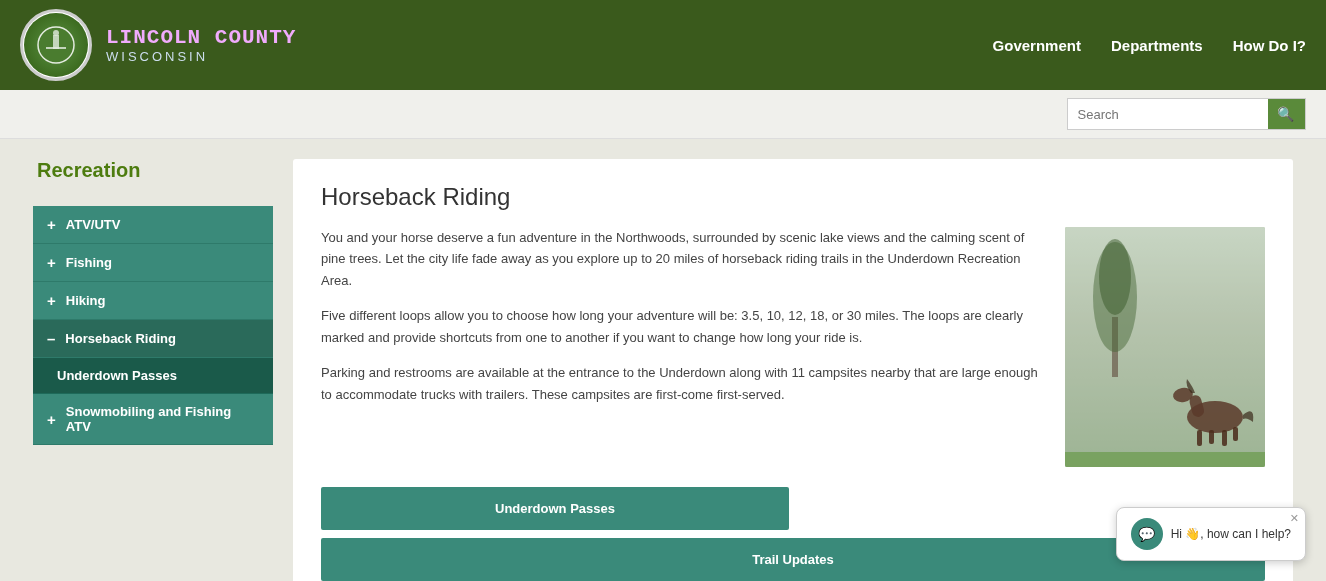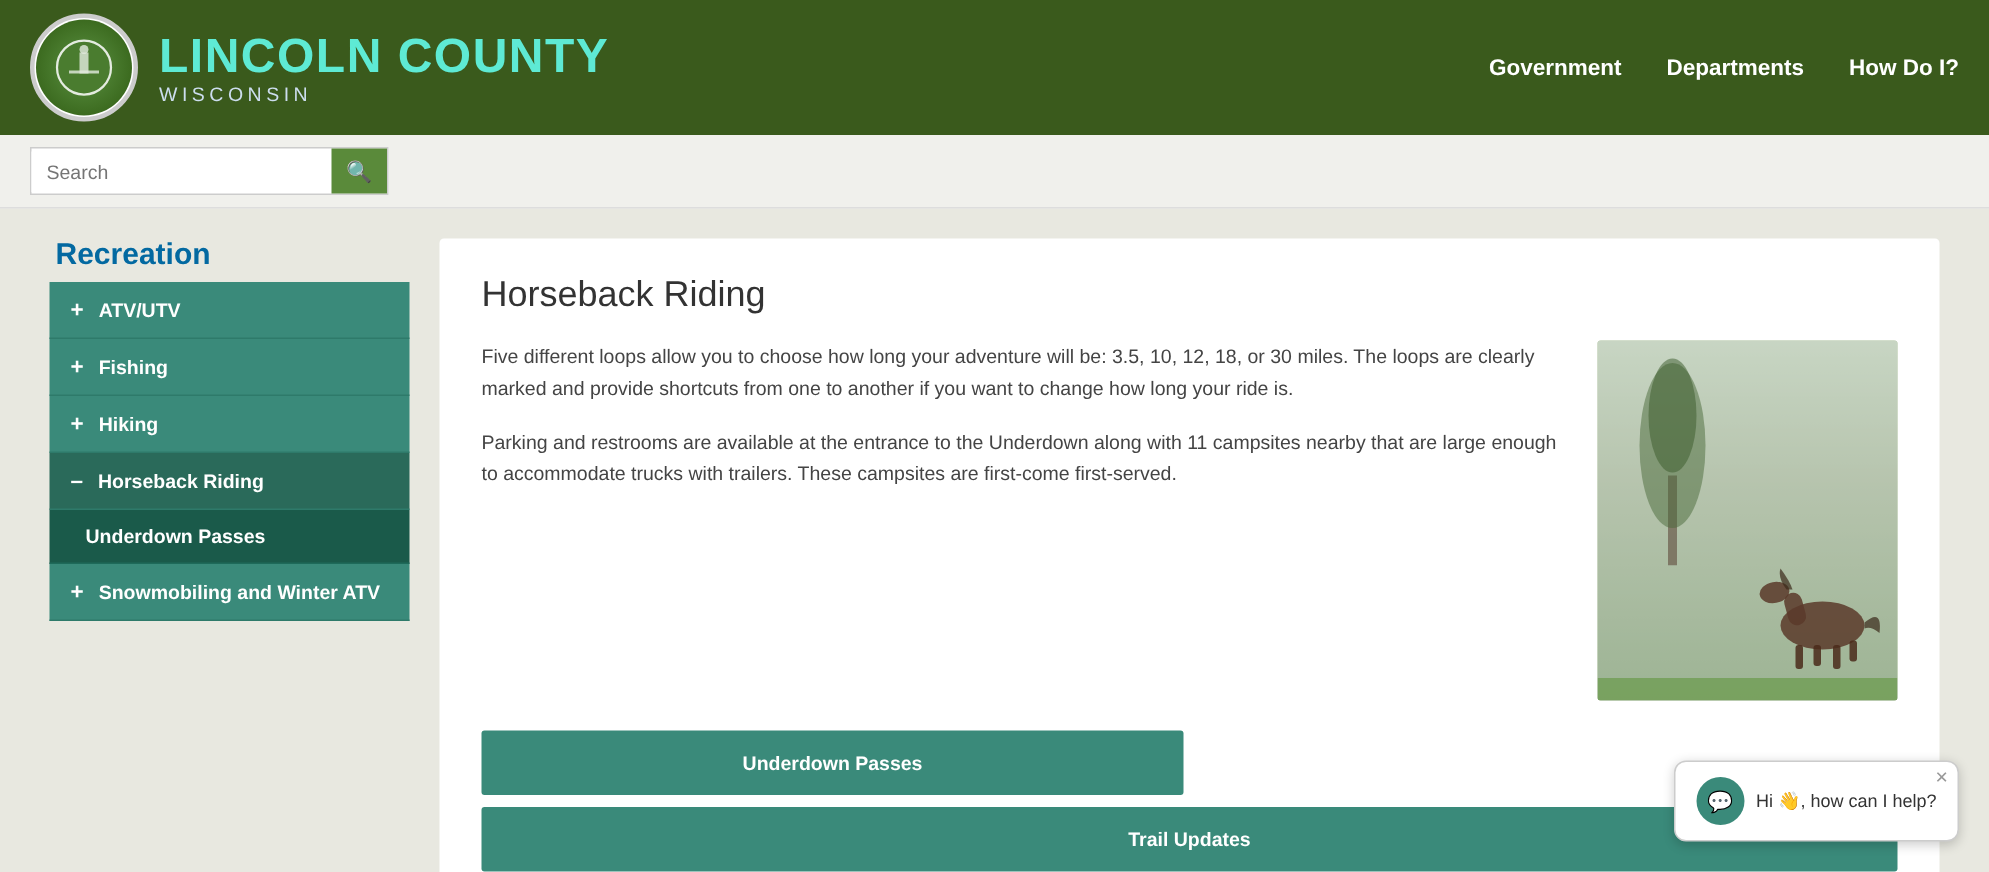--- a/index.html
+++ b/index.html
@@ -45,26 +45,27 @@
       width: 40px;
       height: 40px;
       fill: #fff;
       opacity: 0.85;
     }
     .header-title {
       display: flex;
       flex-direction: column;
     }
     .header-title h1 {
-      color: #5eead4;
-      font-size: 32px;
+      color: #f0abfc;
+      font-size: 21px;
       font-weight: 900;
       letter-spacing: 1px;
       line-height: 1.1;
       text-transform: uppercase;
+      font-family: Liberation Mono, monospace;
     }
     .header-title span {
       color: #cde;
       font-size: 13px;
       letter-spacing: 3px;
       font-weight: 400;
       text-transform: uppercase;
     }
     .header-nav {
       display: flex;
@@ -76,21 +77,21 @@
       color: #fff;
       text-decoration: none;
       font-size: 15px;
       font-weight: 600;
     }
 
     
     .search-bar-container {
       background: #f0f0ec;
       display: flex;
-      justify-content: flex-start;
+      justify-content: flex-end;
       align-items: center;
       padding: 8px 20px;
       border-bottom: 1px solid #ddd;
     }
     .search-bar {
       display: flex;
       align-items: center;
       border: 1px solid #ccc;
       background: #fff;
     }
@@ -121,22 +122,22 @@
     }
 
     
     .sidebar {
       width: 240px;
       flex-shrink: 0;
     }
     .sidebar-title {
       font-size: 20px;
       font-weight: 700;
-      color: #0369a1;
-      margin-bottom: 6px;
+      color: #4d7c0f;
+      margin-bottom: 24px;
       padding-left: 4px;
     }
     .sidebar-item {
       display: flex;
       align-items: center;
       padding: 10px 14px;
       cursor: pointer;
       font-size: 13px;
       font-weight: 700;
       color: #fff;
@@ -341,29 +342,30 @@
     </div>
     <div class="sidebar-item active">
       <span class="plus">–</span>
       <span>Horseback Riding</span>
     </div>
     <div class="sidebar-sub-item sidebar-active-sub">
       <span>Underdown Passes</span>
     </div>
     <div class="sidebar-item">
       <span class="plus">+</span>
-      <span>Snowmobiling and Winter ATV</span>
+      <span>Snowmobiling and Fishing ATV</span>
     </div>
   </aside>
 
   <main class="content">
     <h1 class="page-title">Horseback Riding</h1>
 
     <div class="content-body">
       <div class="content-text">
+        <p>You and your horse deserve a fun adventure in the Northwoods, surrounded by scenic lake views and the calming scent of pine trees. Let the city life fade away as you explore up to 20 miles of horseback riding trails in the Underdown Recreation Area.</p>
         <p>Five different loops allow you to choose how long your adventure will be: 3.5, 10, 12, 18, or 30 miles.  The loops are clearly marked and provide shortcuts from one to another if you want to change how long your ride is.</p>
         <p>Parking and restrooms are available at the entrance to the Underdown along with 11 campsites nearby that are large enough to accommodate trucks with trailers.  These campsites are first-come first-served.</p>
       </div>
       <div class="content-image">
         <div class="horse-scene">
           <div class="fog"></div>
 
           <svg class="tree-svg" width="60" height="140" viewBox="0 0 60 140" xmlns="http://www.w3.org/2000/svg">
             <rect x="27" y="80" width="6" height="60" fill="#6a5a4a" opacity="0.7"></rect>
             <ellipse cx="30" cy="60" rx="22" ry="55" fill="#4a6a3a" opacity="0.5"></ellipse>

